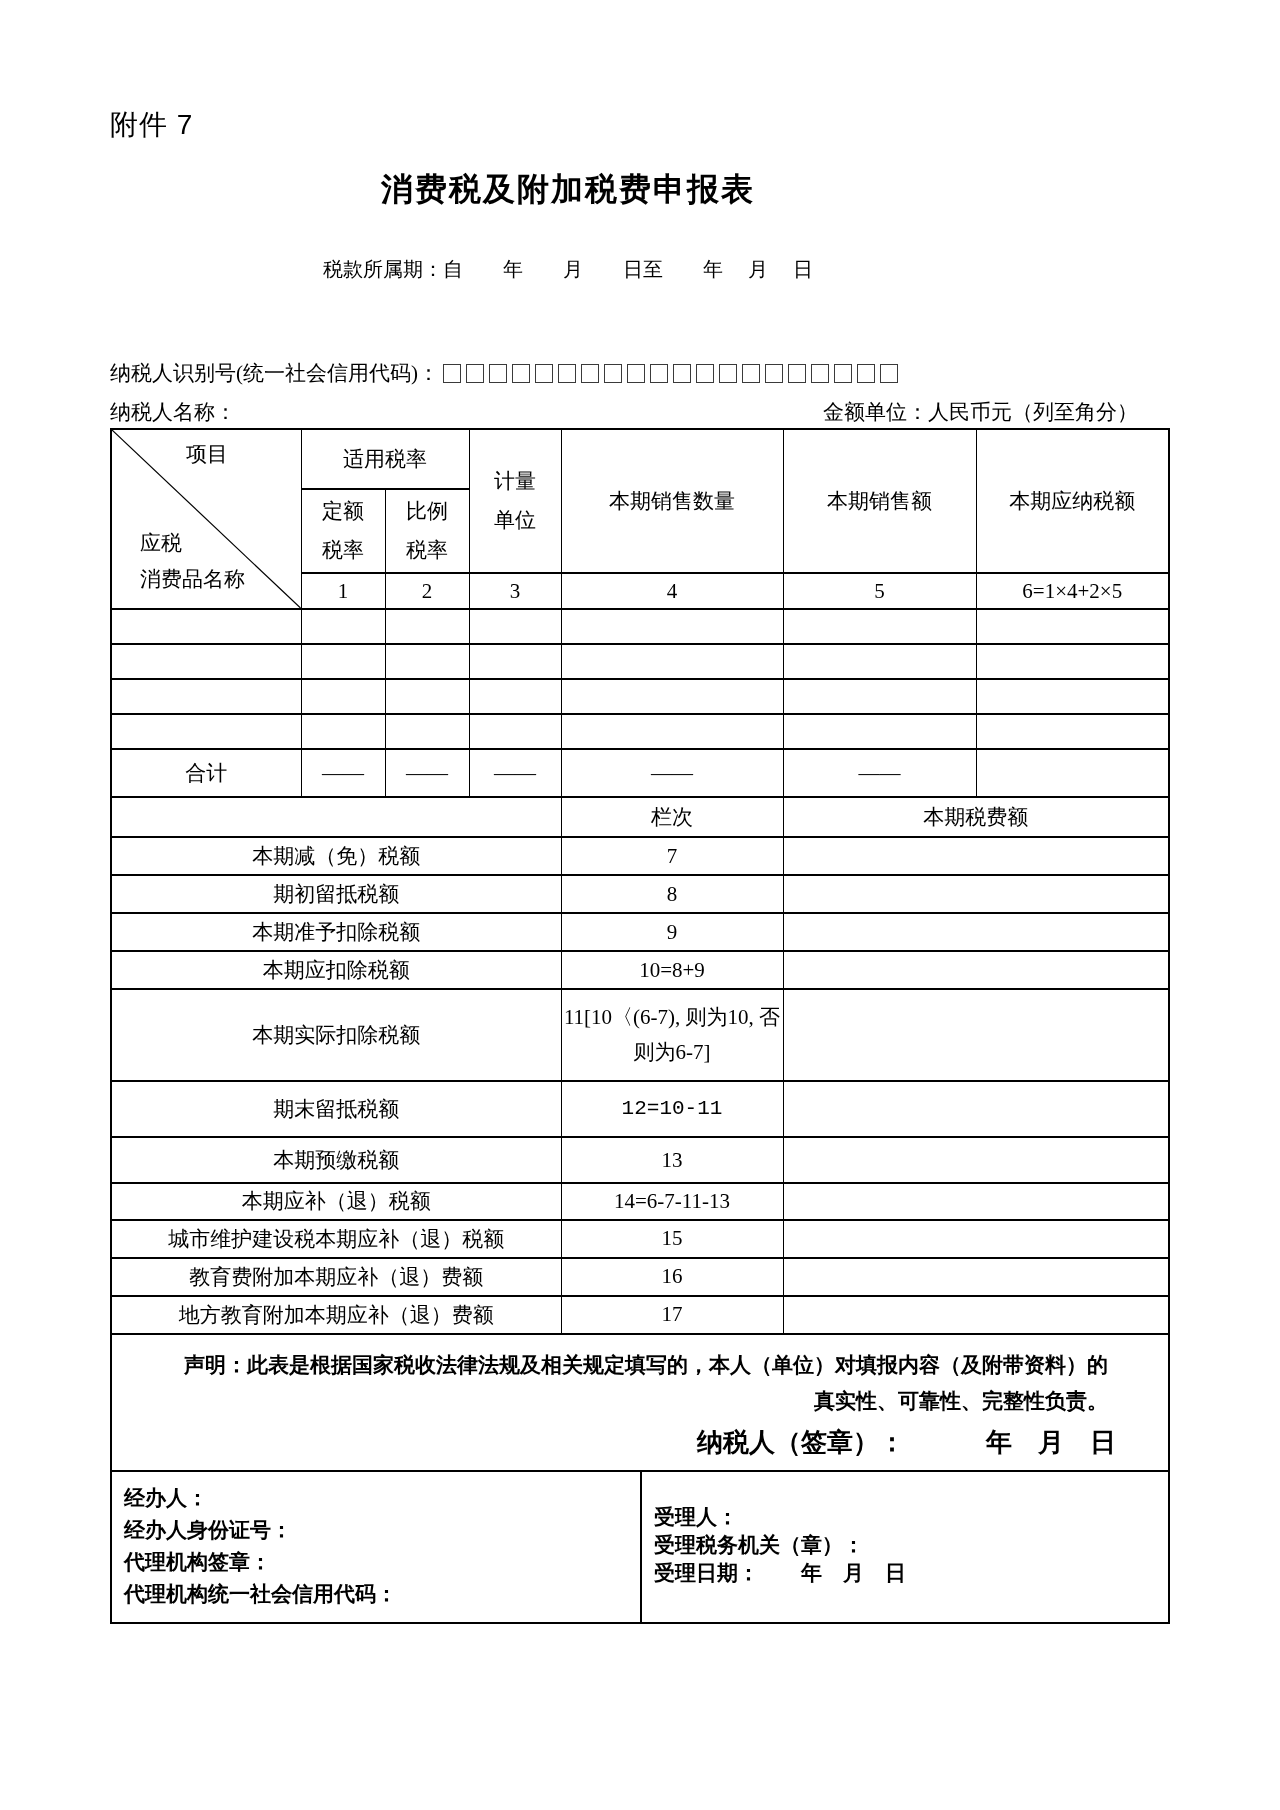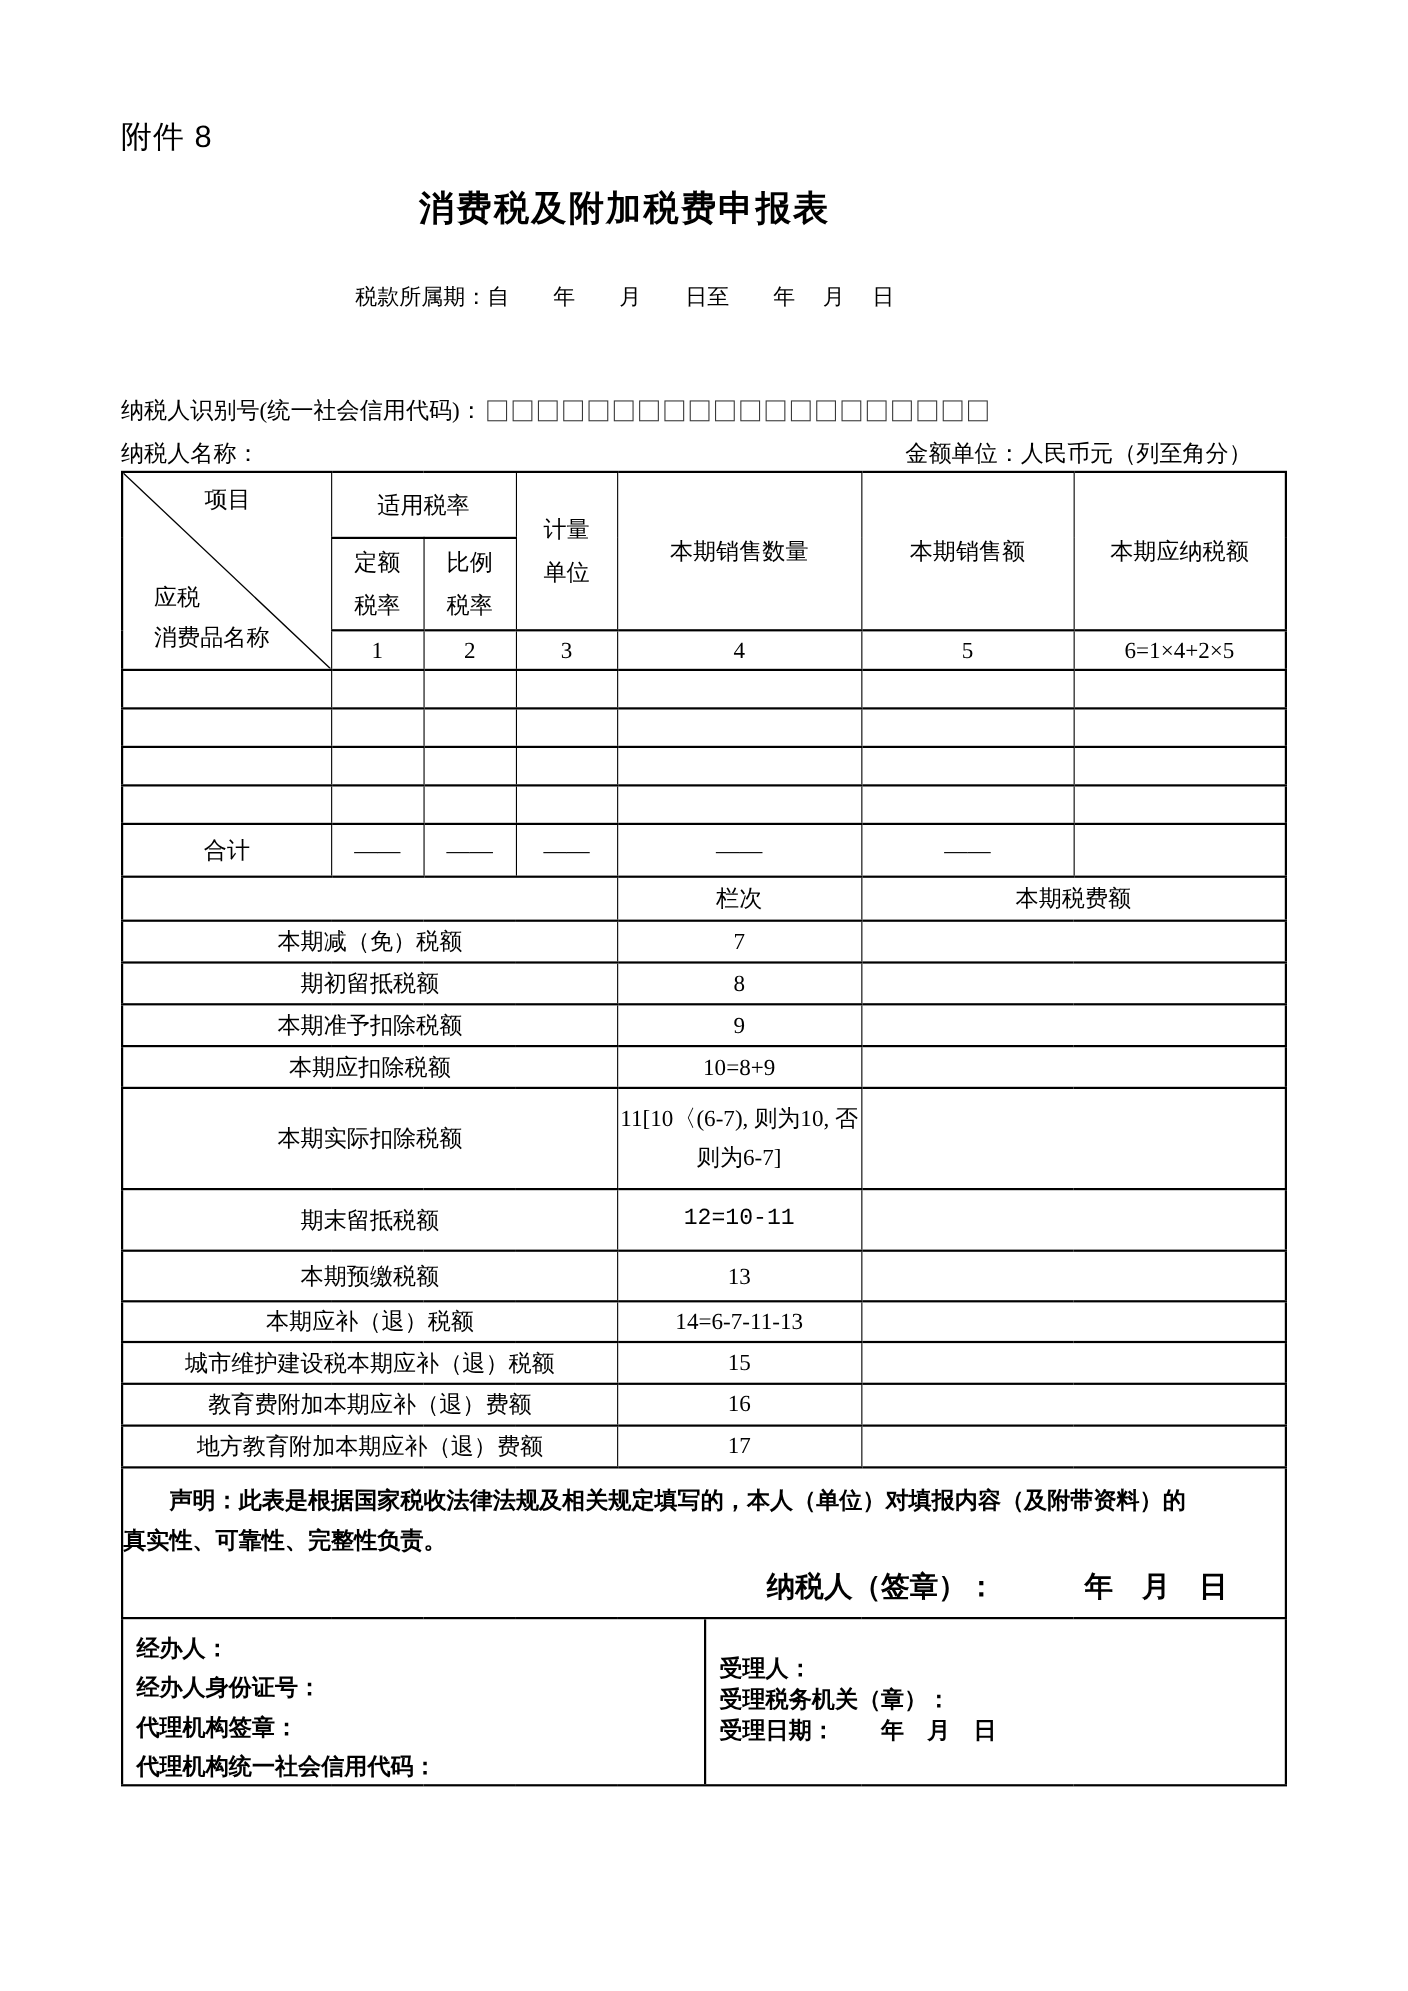--- a/index.html
+++ b/index.html
@@ -57,49 +57,49 @@
 
   .w2{width:2.15em;margin:0 auto;line-height:1.85;text-align:center;}
   td.num{font-size:20px;}
   td.lbl{text-align:left;padding-left:10px;}
   td.code{text-align:left;padding-left:8px;font-size:20px;line-height:1.65;}
   td.dash{font-size:20px;letter-spacing:0;}
 
   td.decl-cell{padding:0;}
   .decl-text{
     font-family:"Liberation Sans","DejaVu Sans",sans-serif;font-weight:bold;
-    font-size:21px;line-height:1.72;text-align:left;
-    width:972px;margin:12px 0 0 0;text-indent:2em;
+    font-size:21px;line-height:1.72;text-align:right;
+    width:972px;margin:12px 0 0 24px;text-indent:2em;
   }
   .decl-sign{
     display:flex;justify-content:flex-end;align-items:center;
     font-family:"Liberation Sans","DejaVu Sans",sans-serif;font-weight:bold;
     font-size:26px;margin:6px 52px 10px 0;
   }
   .decl-date{white-space:pre;margin-left:81px;}
 
   td.footer-cell{padding:0;}
   .footer-wrap{display:flex;height:150px;width:100%;}
   .footer-left{
     width:530px;box-sizing:border-box;border-right:2px solid #000;
     display:flex;flex-direction:column;justify-content:space-between;
-    padding:12px 0 2px 12px;text-align:left;
+    padding:12px 0 14px 12px;text-align:left;
     font-family:"Liberation Sans","DejaVu Sans",sans-serif;font-weight:bold;font-size:21px;
   }
   .footer-right{
     flex:1;display:flex;flex-direction:column;justify-content:center;
     padding:12px 0 16px 12px;text-align:left;
     font-family:"Liberation Sans","DejaVu Sans",sans-serif;font-weight:bold;font-size:21px;
   }
   .footer-right div, .footer-left div{white-space:pre;}
 </style>
 </head>
 <body>
 
-<div class="attachment">附件 8</div>
+<div class="attachment">附件 7</div>
 <div class="title">消费税及附加税费申报表</div>
 <div class="period">税款所属期：自　　年　　月　　日至　　年　 月　 日</div>
 
 <div class="id-line">
   <span>纳税人识别号(统一社会信用代码)：</span>
   <span class="idboxes" id="id-boxes">
       <span class="idbox"></span>
       <span class="idbox"></span>
       <span class="idbox"></span>
       <span class="idbox"></span>

